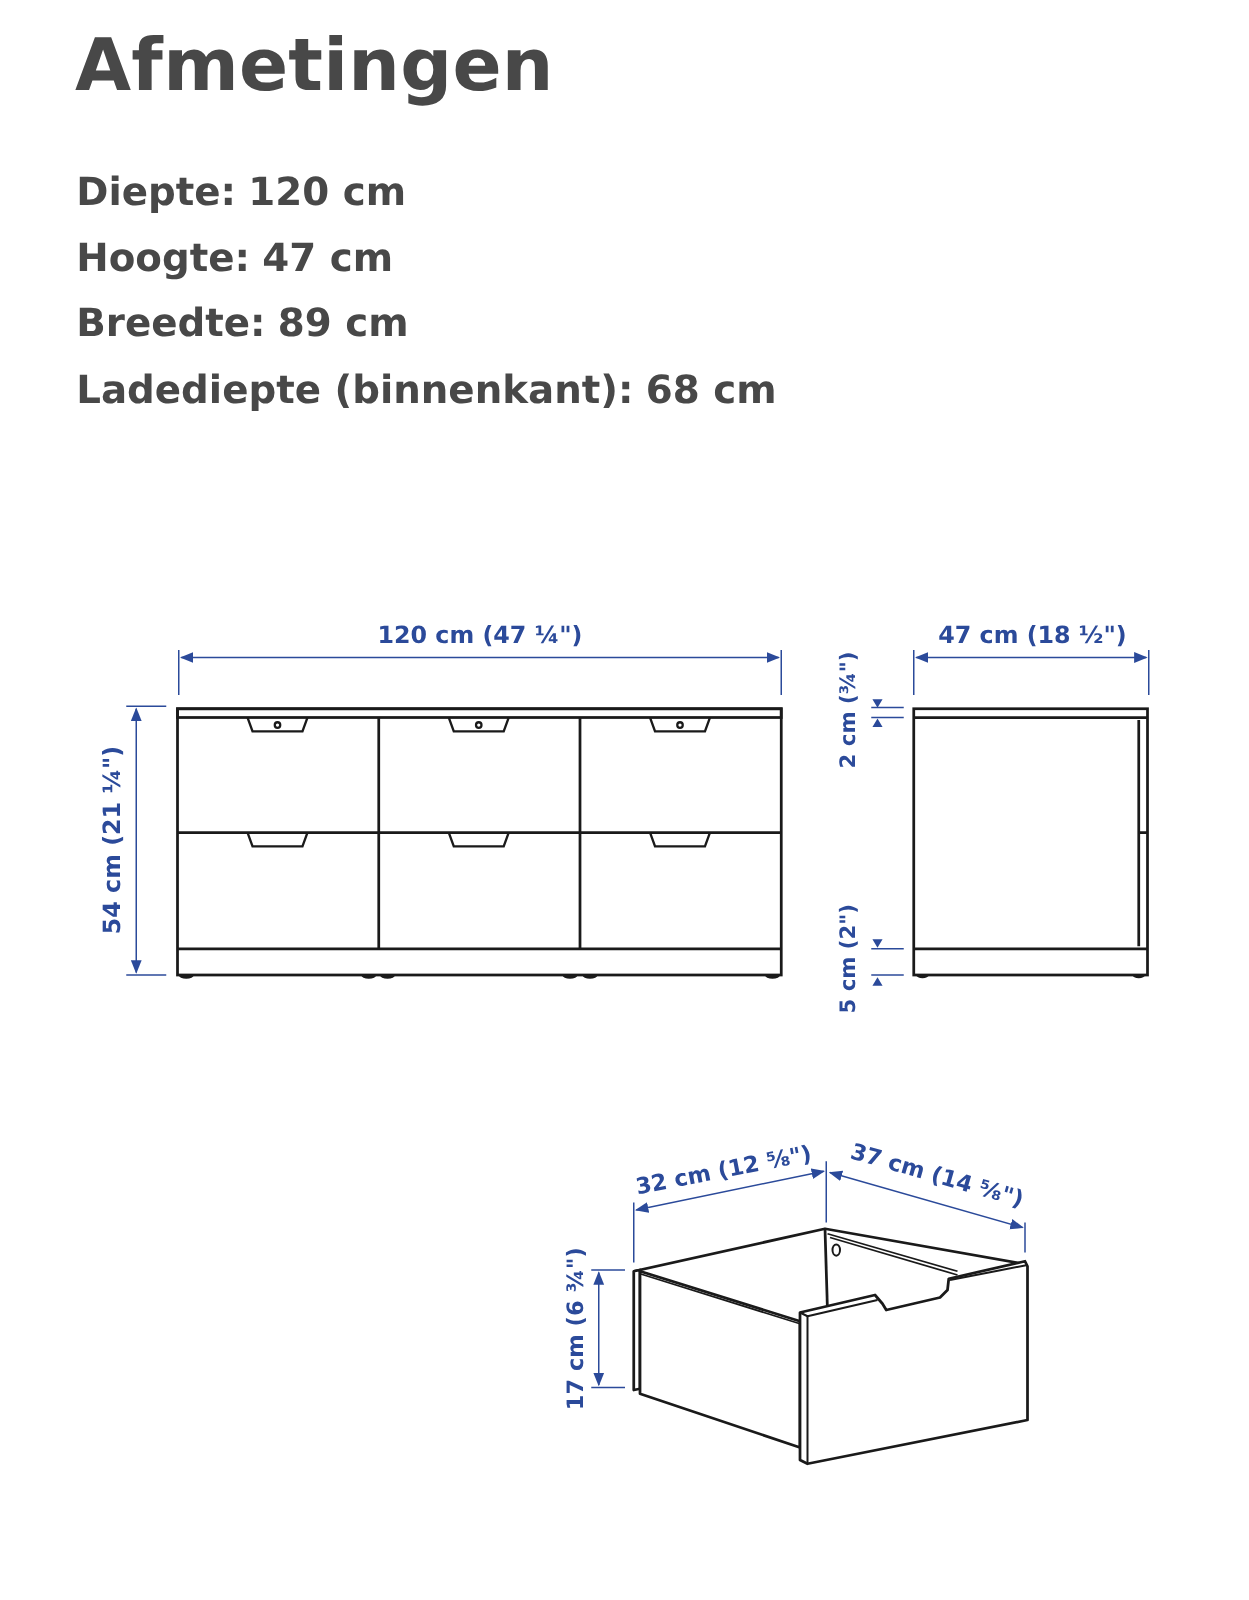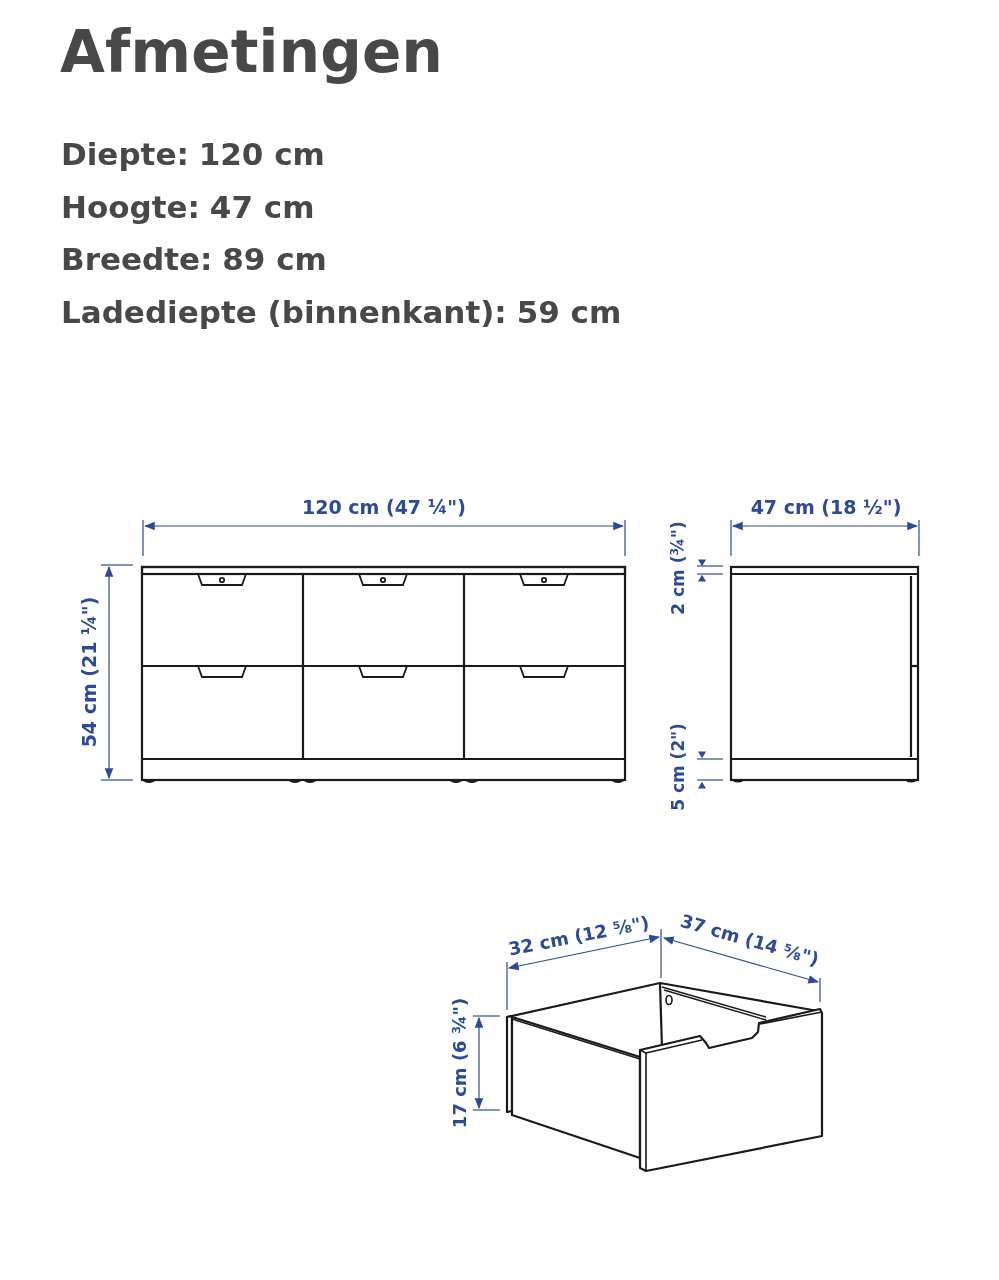--- a/index.html
+++ b/index.html
@@ -16,21 +16,21 @@
 </style>
 </head>
 <body>
 
 <h1 class="title">Afmetingen</h1>
 
 <ul class="specs">
   <li class="spec"><span class="k">Diepte:</span> <span class="v">120 cm</span></li>
   <li class="spec"><span class="k">Hoogte:</span> <span class="v">47 cm</span></li>
   <li class="spec"><span class="k">Breedte:</span> <span class="v">89 cm</span></li>
-  <li class="spec"><span class="k">Ladediepte (binnenkant):</span> <span class="v">59 cm</span></li>
+  <li class="spec"><span class="k">Ladediepte (binnenkant):</span> <span class="v">68 cm</span></li>
 </ul>
 
 <svg class="diagram" width="999" height="1280" viewBox="0 0 999 1280">
   <defs>
     <marker id="arr" viewBox="0 0 10 10" refX="9" refY="5" markerWidth="9" markerHeight="9" orient="auto-start-reverse">
       <path d="M0,1 L10,5 L0,9 z" fill="#2b4a9a"></path>
     </marker>
   </defs>
 
   <g stroke="#1a1a1a" fill="none" stroke-width="2.2">

